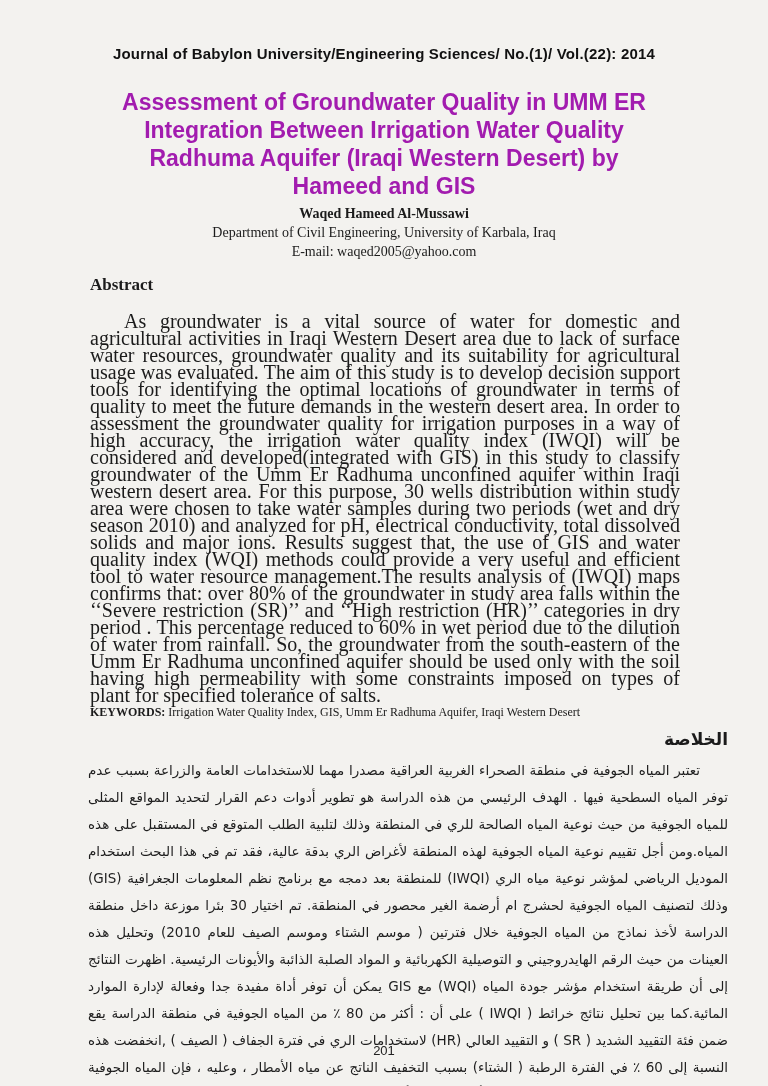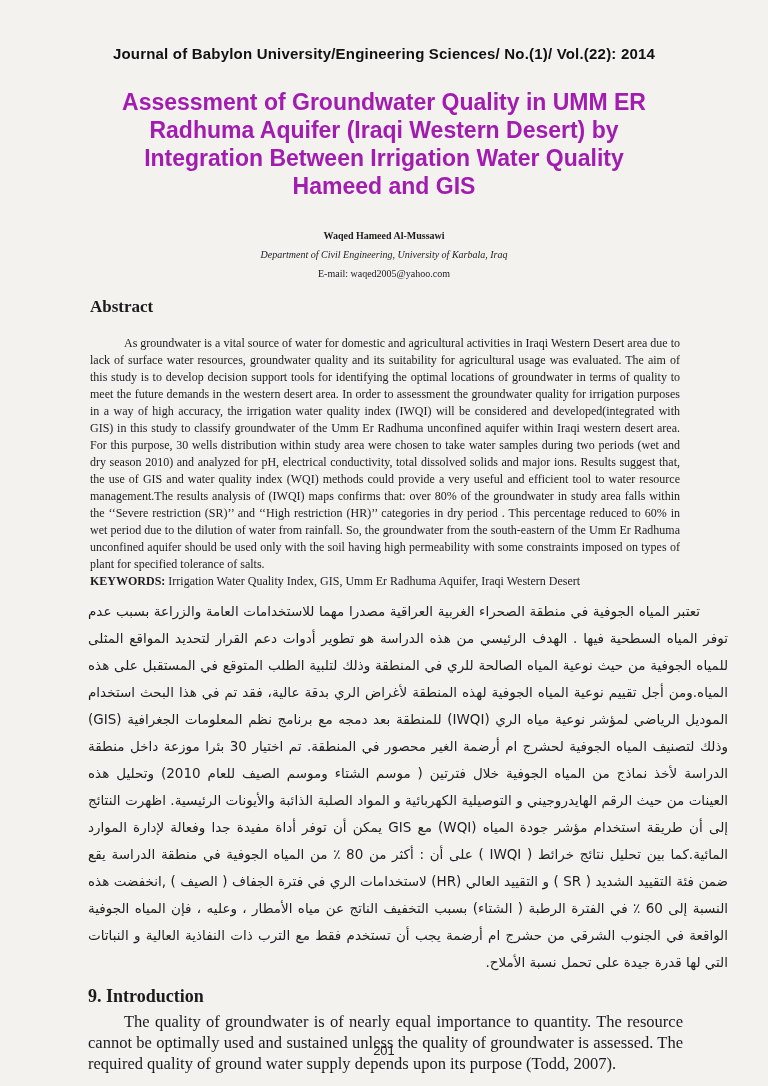--- a/index.html
+++ b/index.html
@@ -27,37 +27,37 @@
     margin: 26px auto 0 auto;
     width: 620px;
     text-align: center;
     font-family: "Liberation Sans", sans-serif;
     font-weight: bold;
     font-size: 23px;
     line-height: 28px;
     color: #a21caf;
   }
   .author-block {
-    margin-top: 26px;
+    margin-top: 4px;
     text-align: center;
-    font-size: 10px;
+    font-size: 14px;
     line-height: 19px;
   }
   .author-name { font-weight: bold; }
-  .author-affiliation { font-style: italic; }
+  .author-affiliation { }
   .abstract-section {
     margin: 14px 88px 0 90px;
   }
   .abstract-heading {
     font-weight: bold;
     font-size: 17px;
     margin-bottom: 18px;
   }
   .abstract-body {
-    font-size: 12px;
+    font-size: 20px;
     line-height: 17px;
     text-align: justify;
     text-indent: 34px;
   }
   .keywords-line {
     font-size: 12px;
     line-height: 17px;
     text-align: justify;
   }
   .keywords-label { font-weight: bold; }
@@ -107,38 +107,39 @@
 </style>
 </head>
 <body>
 
 <div class="page">
 
   <div class="journal-header">Journal of Babylon University/Engineering Sciences/ No.(1)/ Vol.(22): 2014</div>
 
   <div class="paper-title">
     <div>Assessment of Groundwater Quality in UMM ER</div>
+    <div>Integration Between Irrigation Water Quality</div>
     <div>Radhuma Aquifer (Iraqi Western Desert) by</div>
-    <div>Integration Between Irrigation Water Quality</div>
     <div>Hameed and GIS</div>
   </div>
 
   <div class="author-block">
     <div class="author-name">Waqed Hameed Al-Mussawi</div>
     <div class="author-affiliation">Department of Civil Engineering, University of Karbala, Iraq</div>
     <div class="author-email">E-mail: waqed2005@yahoo.com</div>
   </div>
 
   <div class="abstract-section">
     <div class="abstract-heading">Abstract</div>
     <div class="abstract-body">As groundwater is a vital source of water for domestic and agricultural activities in Iraqi Western Desert area due to lack of surface water resources, groundwater quality and its suitability for agricultural usage was evaluated. The aim of this study is to develop decision support tools for identifying the optimal locations of groundwater in terms of quality to meet the future demands in the western desert area. In order to assessment the groundwater quality for irrigation purposes in a way of high accuracy, the irrigation water quality index (IWQI) will be considered and developed(integrated with GIS) in this study to classify groundwater of the Umm Er Radhuma unconfined aquifer within Iraqi western desert area. For this purpose, 30 wells distribution within study area were chosen to take water samples during two periods (wet and dry season 2010) and analyzed for pH, electrical conductivity, total dissolved solids and major ions. Results suggest that, the use of GIS and water quality index (WQI) methods could provide a very useful and efficient tool to water resource management.The results analysis of (IWQI) maps confirms that: over 80% of the groundwater in study area falls within the ‘‘Severe restriction (SR)’’ and ‘‘High restriction (HR)’’ categories in dry period . This percentage reduced to 60% in wet period due to the dilution of water from rainfall. So, the groundwater from the south-eastern of the Umm Er Radhuma unconfined aquifer should be used only with the soil having high permeability with some constraints imposed on types of plant for specified tolerance of salts.</div>
     <div class="keywords-line"><span class="keywords-label">KEYWORDS:</span><span> Irrigation Water Quality Index, GIS, Umm Er Radhuma Aquifer, Iraqi Western Desert</span></div>
   </div>
 
   <div class="arabic-section">
+    <div class="arabic-heading">الخلاصة</div>
     <div class="arabic-body">تعتبر المياه الجوفية في منطقة الصحراء الغربية العراقية مصدرا مهما للاستخدامات العامة والزراعة بسبب عدم توفر المياه السطحية فيها . الهدف الرئيسي من هذه الدراسة هو تطوير أدوات دعم القرار لتحديد المواقع المثلى للمياه الجوفية من حيث نوعية المياه الصالحة للري في المنطقة وذلك لتلبية الطلب المتوقع في المستقبل على هذه المياه.ومن أجل تقييم نوعية المياه الجوفية لهذه المنطقة لأغراض الري بدقة عالية، فقد تم في هذا البحث استخدام الموديل الرياضي لمؤشر نوعية مياه الري (IWQI) للمنطقة بعد دمجه مع برنامج نظم المعلومات الجغرافية (GIS) وذلك لتصنيف المياه الجوفية لحشرج ام أرضمة الغير محصور في المنطقة. تم اختيار 30 بئرا موزعة داخل منطقة الدراسة لأخذ نماذج من المياه الجوفية خلال فترتين ( موسم الشتاء وموسم الصيف للعام 2010) وتحليل هذه العينات من حيث الرقم الهايدروجيني و التوصيلية الكهربائية و المواد الصلبة الذائبة والأيونات الرئيسية. اظهرت النتائج إلى أن طريقة استخدام مؤشر جودة المياه (WQI) مع GIS يمكن أن توفر أداة مفيدة جدا وفعالة لإدارة الموارد المائية.كما بين تحليل نتائج خرائط ( IWQI ) على أن : أكثر من 80 ٪ من المياه الجوفية في منطقة الدراسة يقع ضمن فئة التقييد الشديد ( SR ) و التقييد العالي (HR) لاستخدامات الري في فترة الجفاف ( الصيف ) ,انخفضت هذه النسبة إلى 60 ٪ في الفترة الرطبة ( الشتاء) بسبب التخفيف الناتج عن مياه الأمطار ، وعليه ، فإن المياه الجوفية الواقعة في الجنوب الشرقي من حشرج ام أرضمة يجب أن تستخدم فقط مع الترب ذات النفاذية العالية و النباتات التي لها قدرة جيدة على تحمل نسبة الأملاح.</div>
   </div>
 
   <div class="intro-section">
     <div class="intro-heading">9.  Introduction</div>
     <div class="intro-para">The quality of groundwater is of nearly equal importance to quantity. The resource cannot be optimally used and sustained unless the quality of groundwater is assessed. The required quality of ground water supply depends upon its purpose (Todd, 2007).</div>
 
   </div>
 
   <div class="page-number">201</div>

